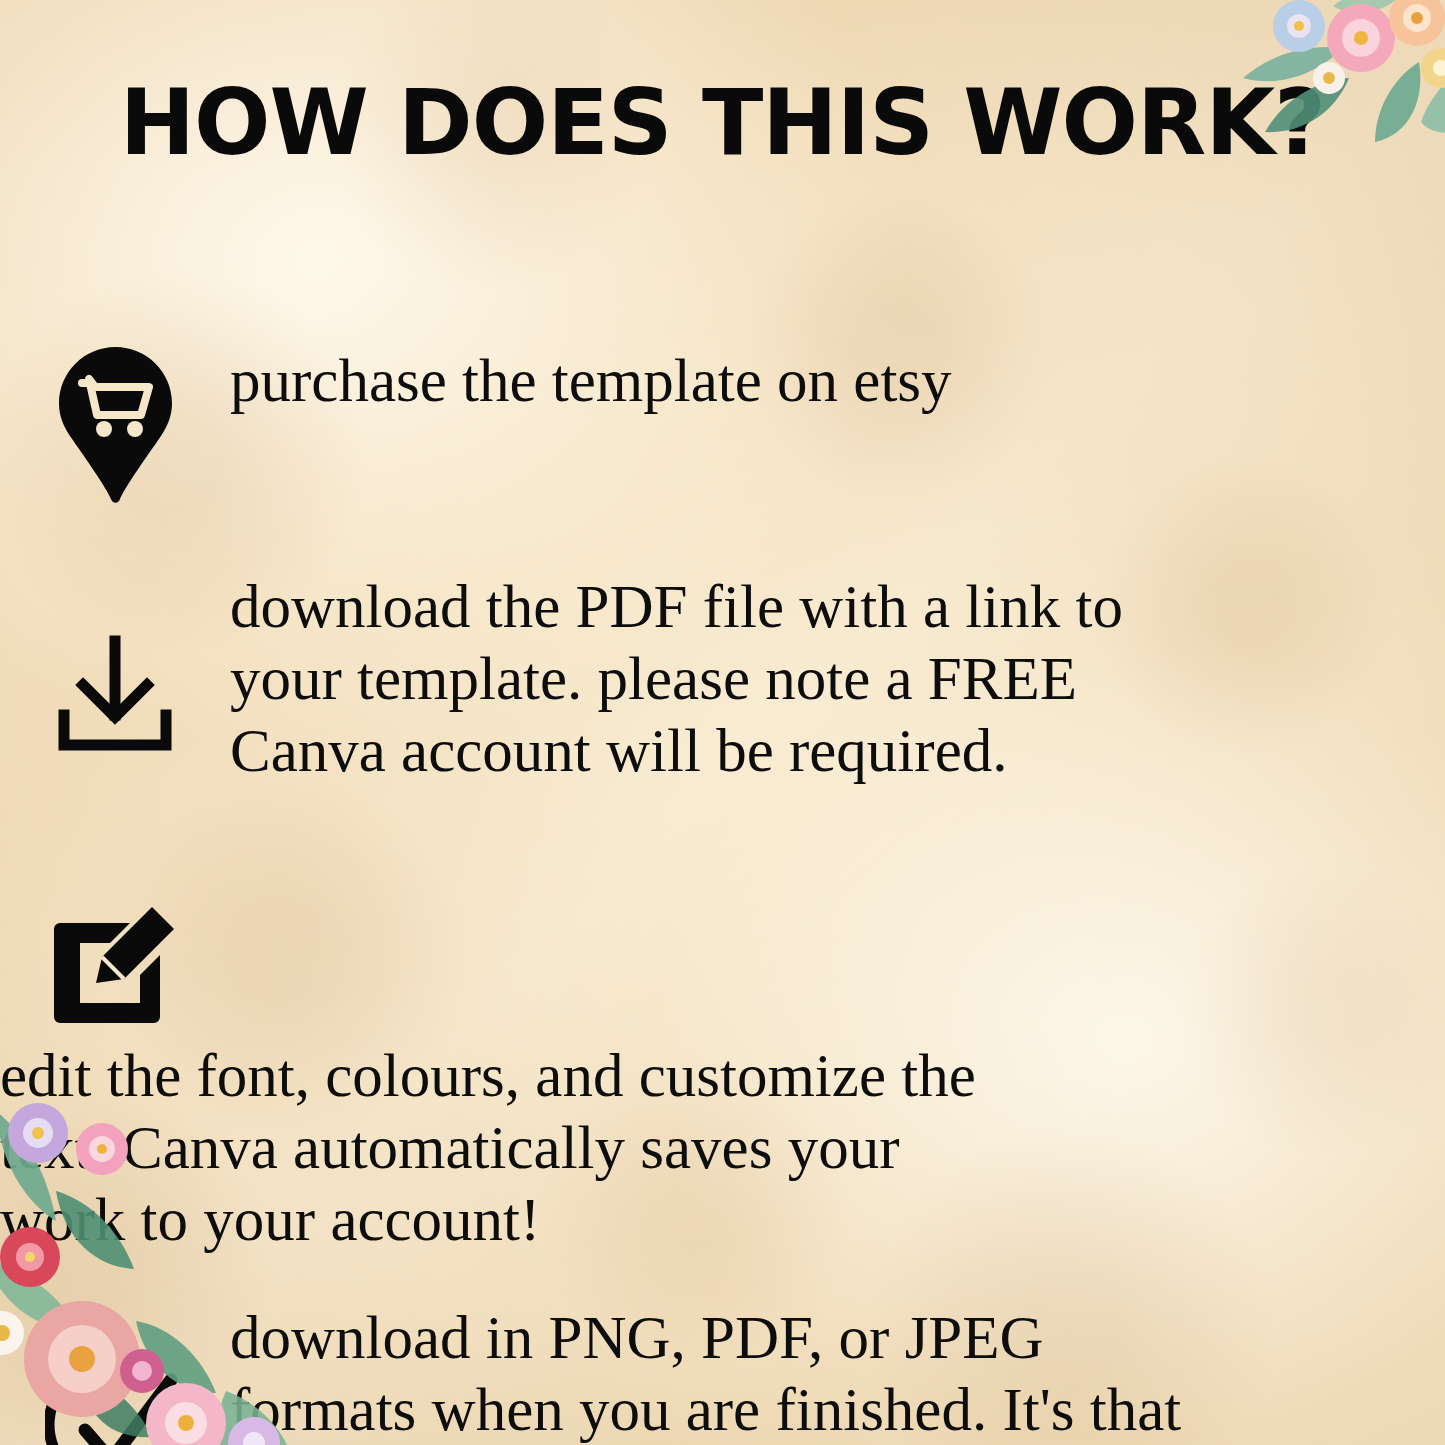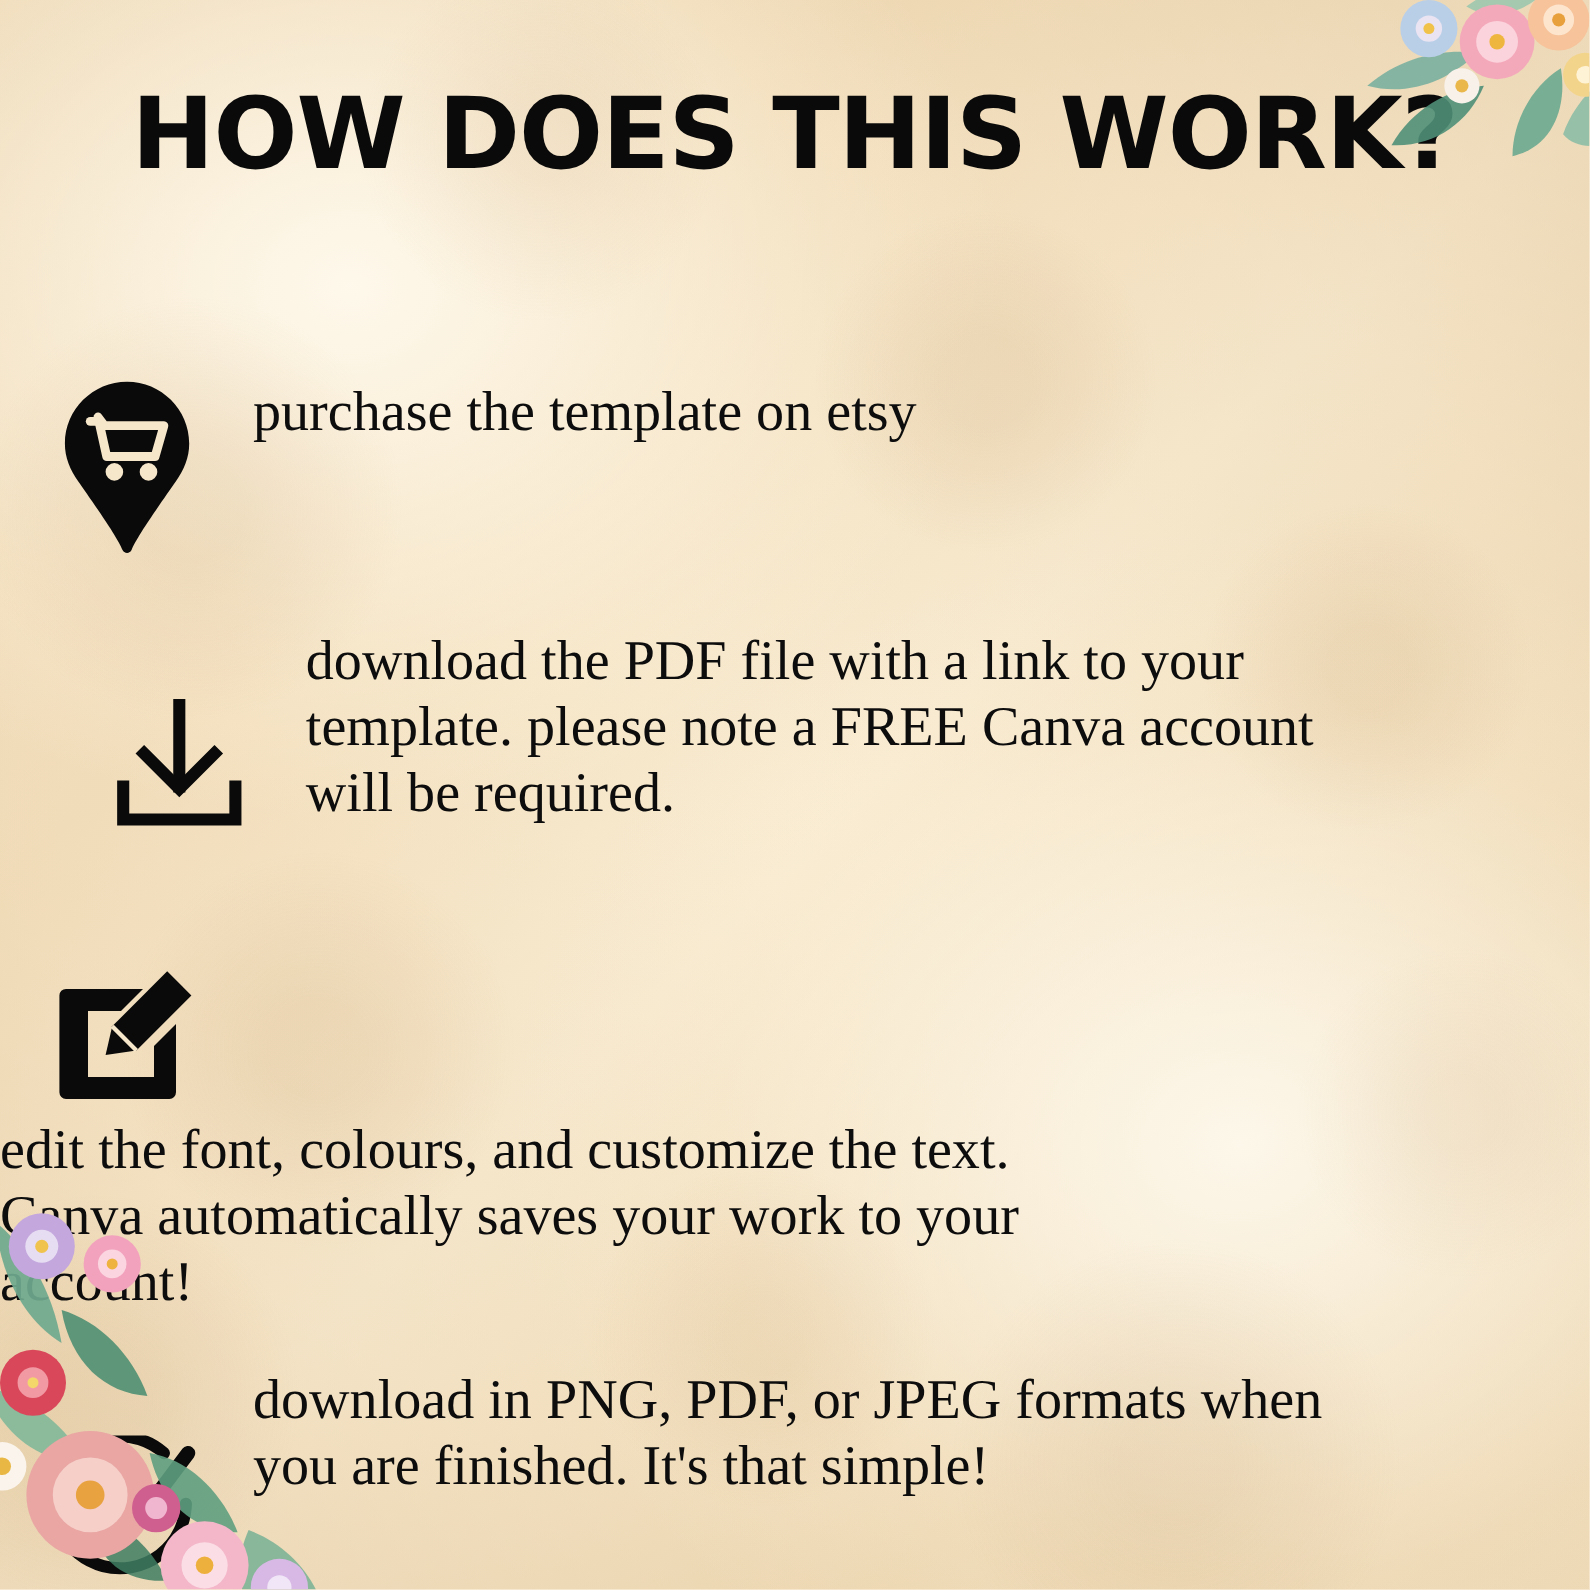--- a/index.html
+++ b/index.html
@@ -78,31 +78,31 @@
     width: 230px;
     min-width: 230px;
     display: flex;
     justify-content: center;
     align-items: center;
     padding-top: 6px;
   }
 
   .step-text {
     font-family: "Liberation Serif", serif;
-    font-size: 51px;
+    font-size: 61px;
     line-height: 1.18;
     color: #0d0d0d;
     max-width: 1000px;
     padding-right: 60px;
   }
 
   
   .step-1 { margin-bottom: 66px; }
   .step-1 .step-icon-wrap { padding-top: 0px; }
-  .step-2 { margin-bottom: 52px; padding-left: 48px; }
+  .step-2 { margin-bottom: 52px; }
   .step-2 .step-icon-wrap { padding-top: 62px; }
   .step-3 { margin-bottom: 46px; flex-direction: column; }
   .step-3 .step-icon-wrap { padding-top: 66px; }
   .step-4 .step-icon-wrap { padding-top: 62px; }
 
   svg.icon { display: block; }
 
   
   .floral {
     position: absolute;

